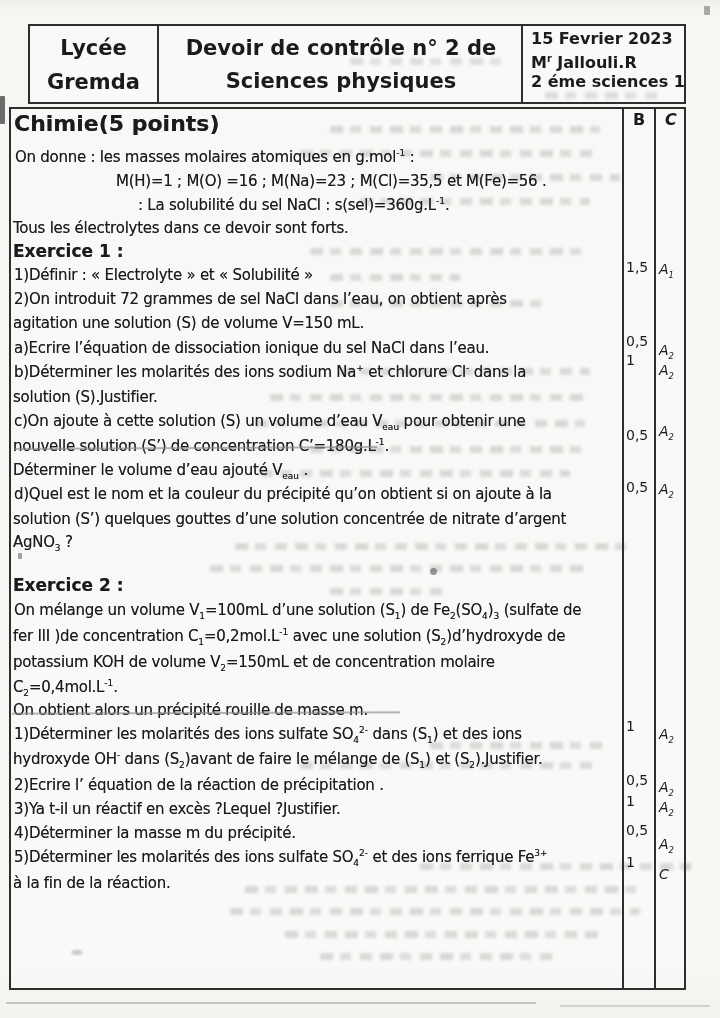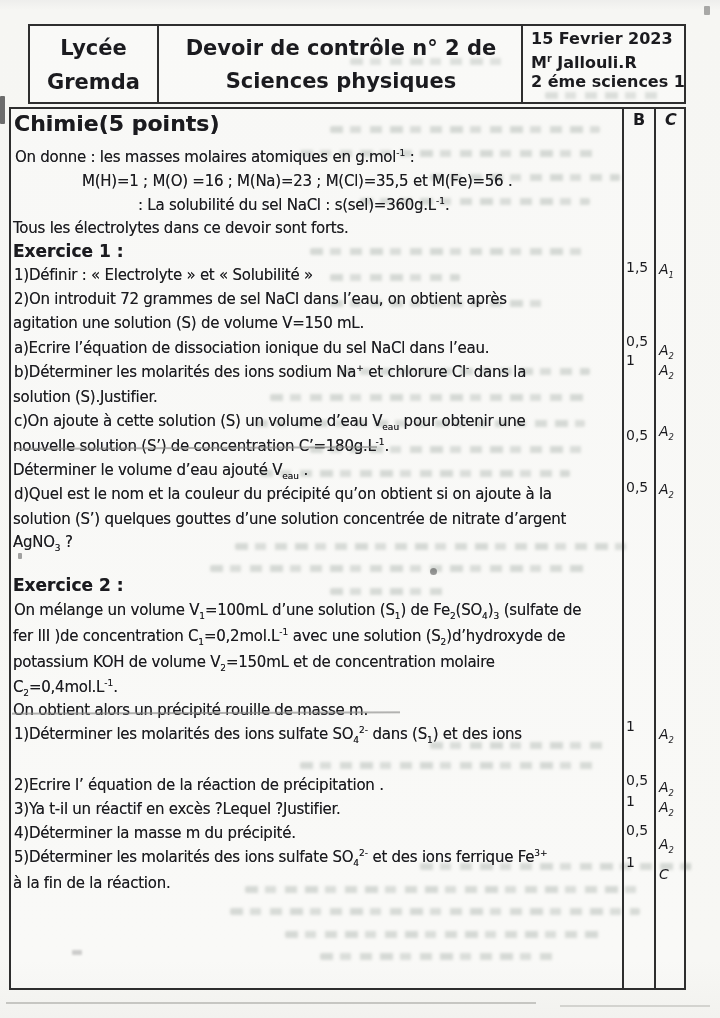--- a/index.html
+++ b/index.html
@@ -91,21 +91,21 @@
   </div>
 
   <div class="main"></div>
   <div class="col-line" style="left:622px;"></div>
   <div class="col-line" style="left:654px;"></div>
   <div class="bc" style="left:633px;top:110px;">B</div>
   <div class="bc" style="left:665px;top:110px;font-style:italic;">C</div>
 
   <div class="ln h1" style="left:14px;top:111px;">Chimie(5 points)</div>
   <div class="ln" style="left:15px;top:148px;">On donne :   les masses molaires atomiques en g.mol<sup>-1</sup> :</div>
-  <div class="ln" style="left:82px;top:172px;text-align:right;">M(H)=1 ; M(O) =16 ; M(Na)=23 ; M(Cl)=35,5 et  M(Fe)=56 .</div>
+  <div class="ln" style="left:116px;top:172px;text-align:right;">M(H)=1 ; M(O) =16 ; M(Na)=23 ; M(Cl)=35,5 et  M(Fe)=56 .</div>
   <div class="ln" style="left:138px;top:196px;">: La solubilité du sel NaCl : s(sel)=360g.L<sup>-1</sup>.</div>
   <div class="ln" style="left:13px;top:219px;">Tous les électrolytes dans ce devoir sont forts.</div>
   <div class="ln h2" style="left:13px;top:241px;">Exercice 1 :</div>
   <div class="ln" style="left:14px;top:266px;">1)Définir : « Electrolyte » et « Solubilité »</div>
   <div class="ln" style="left:14px;top:290px;">2)On introduit 72 grammes de sel NaCl dans l’eau, on obtient après</div>
   <div class="ln" style="left:13px;top:314px;">agitation une solution (S) de volume V=150 mL.</div>
   <div class="ln" style="left:14px;top:339px;">a)Ecrire l’équation de dissociation ionique du sel NaCl dans l’eau.</div>
   <div class="ln" style="left:14px;top:363px;">b)Déterminer les molarités des ions sodium Na<sup>+</sup> et chlorure Cl<sup>-</sup> dans la</div>
   <div class="ln" style="left:13px;top:388px;">solution (S).Justifier.</div>
   <div class="ln" style="left:14px;top:412px;">c)On ajoute à cette solution (S) un volume d’eau V<sub>eau</sub> pour obtenir une</div>
@@ -114,20 +114,21 @@
   <div class="ln" style="left:14px;top:485px;">d)Quel est le nom et la couleur du précipité qu’on obtient si on ajoute à la</div>
   <div class="ln" style="left:13px;top:510px;">solution (S’) quelques gouttes d’une solution concentrée de nitrate d’argent</div>
   <div class="ln" style="left:13px;top:533px;">AgNO<sub>3</sub> ?</div>
   <div class="ln h2" style="left:13px;top:575px;">Exercice 2 :</div>
   <div class="ln" style="left:14px;top:601px;">On mélange un volume V<sub>1</sub>=100mL d’une solution (S<sub>1</sub>) de Fe<sub>2</sub>(SO<sub>4</sub>)<sub>3</sub> (sulfate de</div>
   <div class="ln" style="left:13px;top:627px;">fer III )de concentration C<sub>1</sub>=0,2mol.L<sup>-1</sup> avec une solution (S<sub>2</sub>)d’hydroxyde de</div>
   <div class="ln" style="left:13px;top:653px;">potassium KOH de volume V<sub>2</sub>=150mL  et de concentration molaire</div>
   <div class="ln" style="left:13px;top:678px;">C<sub>2</sub>=0,4mol.L<sup>-1</sup>.</div>
   <div class="ln" style="left:13px;top:701px;">On obtient alors un précipité rouille de masse m.</div>
   <div class="ln" style="left:14px;top:725px;">1)Déterminer les molarités des ions sulfate SO<sub>4</sub><sup>2-</sup> dans (S<sub>1</sub>) et des ions</div>
+  <div class="ln" style="left:13px;top:750px;">hydroxyde OH<sup>-</sup> dans (S<sub>2</sub>)avant de faire le mélange de (S<sub>1</sub>) et (S<sub>2</sub>).Justifier.</div>
   <div class="ln" style="left:14px;top:776px;text-align:right;">2)Ecrire l’ équation de la réaction de précipitation .</div>
   <div class="ln" style="left:14px;top:800px;">3)Ya t-il un réactif en excès ?Lequel ?Justifier.</div>
   <div class="ln" style="left:14px;top:824px;">4)Déterminer la masse m du précipité.</div>
   <div class="ln" style="left:14px;top:848px;text-align:right;">5)Déterminer les molarités des ions sulfate SO<sub>4</sub><sup>2-</sup> et des ions ferrique Fe<sup>3+</sup></div>
   <div class="ln" style="left:13px;top:874px;text-align:center;">à la fin de la réaction.</div>
 
   <div class="marks">
     <span class="b" style="top:259px;">1,5</span>
     <span class="c" style="top:261px;">A<sub>1</sub></span>
     <span class="b" style="top:333px;">0,5</span>

